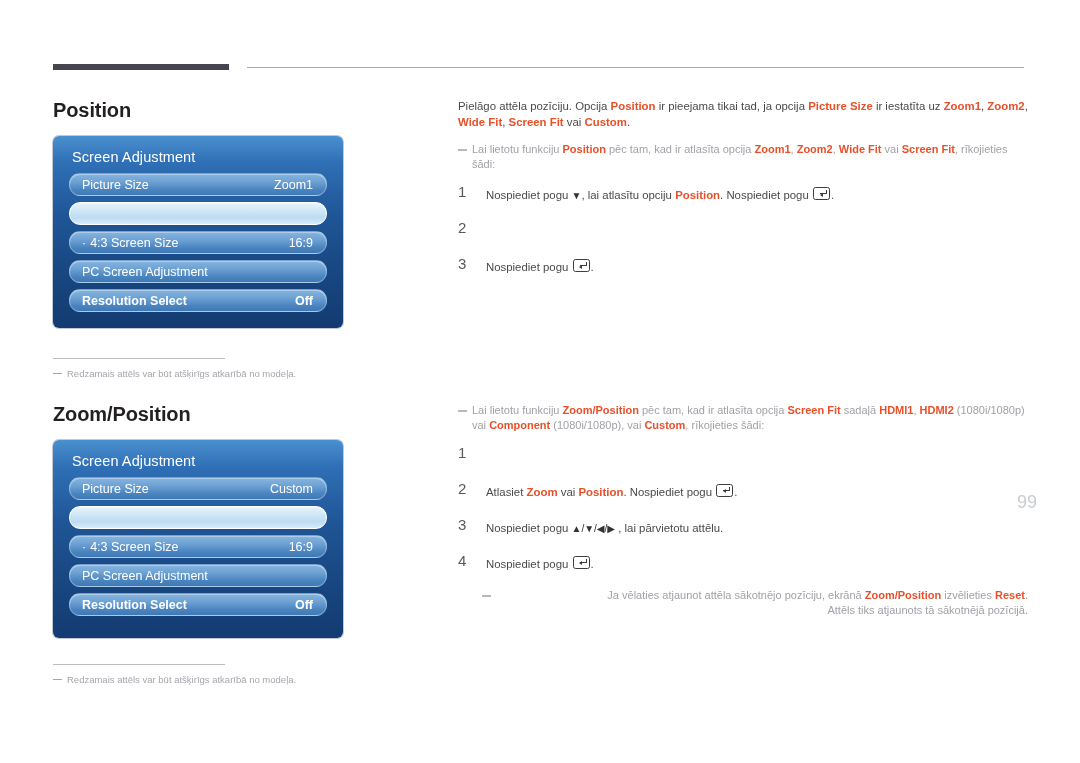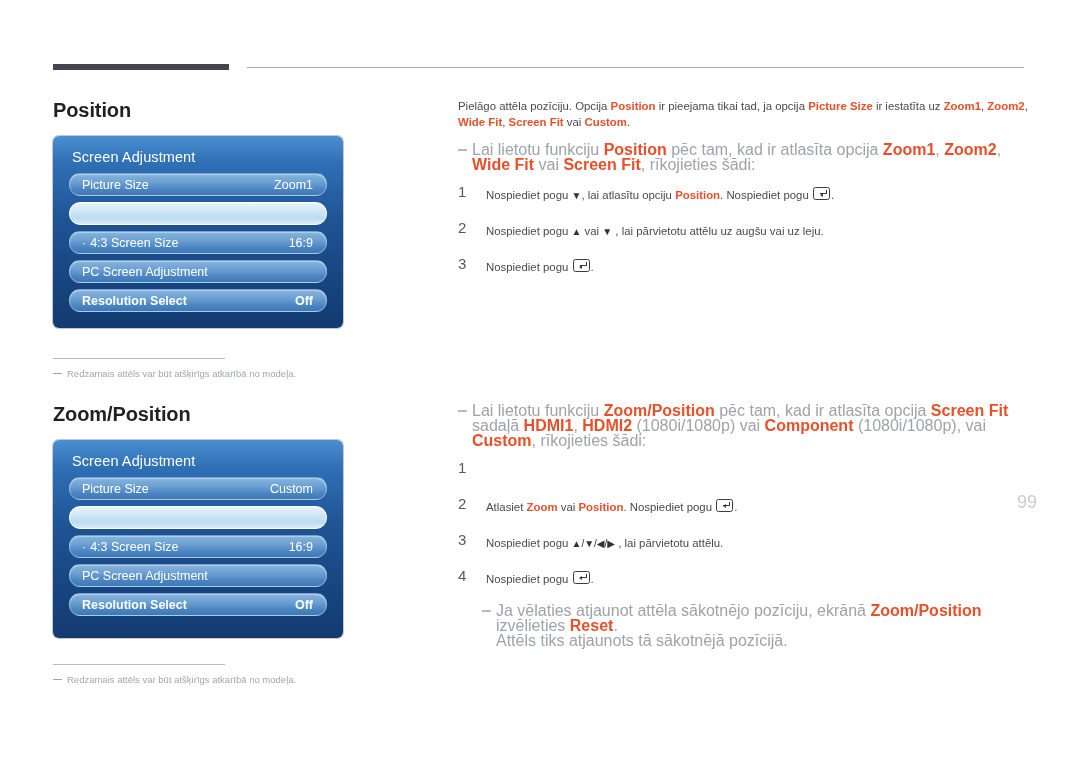--- a/index.html
+++ b/index.html
@@ -64,21 +64,21 @@
     vertical-align:middle;margin-right:5px;margin-bottom:2px;}
 
   
   .rcol{position:absolute;left:458px;width:570px;}
   #rcol1{top:99px;}
   #rcol2{top:403px;}
 
   .para{font-size:11.4px;line-height:15.6px;color:#4a4a4a;margin:0 0 0 0;}
   .para b,.hl{color:#e8502a;font-weight:bold;}
   .note{
-    font-size:16px;line-height:15px;color:#9fa2a7;position:relative;
+    font-size:11px;line-height:15px;color:#9fa2a7;position:relative;
     padding-left:14px;margin-top:12px;
   }
   .note .ndash{position:absolute;left:0;top:7px;width:9px;height:2px;background:#b5b8bc;}
   .note .ln2{display:block;}
 
   
   .steps{margin-top:13px;}
   .step{position:relative;min-height:20px;margin-bottom:16px;padding-left:28px;}
   .step .num{
     position:absolute;left:0;top:-2px;font-size:15px;color:#58595b;
@@ -151,21 +151,21 @@
   </div>
 
   <div class="rcol" id="rcol1">
     <p class="para"><span>Pielāgo attēla pozīciju. Opcija </span><span class="hl">Position</span><span> ir pieejama tikai tad, ja opcija </span><span class="hl">Picture Size</span><span> ir iestatīta uz </span><span class="hl">Zoom1</span><span>, </span><span class="hl">Zoom2</span><span>, </span><span class="hl">Wide Fit</span><span>, </span><span class="hl">Screen Fit</span><span> vai </span><span class="hl">Custom</span><span>.</span></p>
     <div class="note">
       <span class="ndash"></span>
       <span><span>Lai lietotu funkciju </span><span class="hl">Position</span><span> pēc tam, kad ir atlasīta opcija </span><span class="hl">Zoom1</span><span>, </span><span class="hl">Zoom2</span><span>, </span><span class="hl">Wide Fit</span><span> vai </span><span class="hl">Screen Fit</span><span>, rīkojieties šādi:</span></span>
     </div>
     <div class="steps">
         <div class="step"><span class="num">1</span><span class="txt"><span>Nospiediet pogu </span><span class="arrow">▼</span><span>, lai atlasītu opciju </span><span class="hl">Position</span><span>. Nospiediet pogu </span><span class="enter"></span><span>.</span></span></div>
-        <div class="step"><span class="num">2</span><span class="txt"><span>Nospiediet pogu </span><span class="arrow">▲</span><span> vai </span><span class="arrow">▼</span><span> , lai pārvietotu attēlu uz augšu vai uz leju.</span></span></div>
+        <div class="step"><span class="num">2</span></div>
         <div class="step"><span class="num">3</span><span class="txt"><span>Nospiediet pogu </span><span class="enter"></span><span>.</span></span></div>
       </div>
   </div>
 
   <div class="sec-title" id="zoom-title">Zoom/Position</div>
 
   <div class="osd" id="osd2">
     <div class="osd-title">Screen Adjustment</div>
     <div class="osd-list">
         <div class="osd-row">
@@ -202,21 +202,21 @@
     <div class="note" style="margin-top:0">
       <span class="ndash"></span>
       <span><span>Lai lietotu funkciju </span><span class="hl">Zoom/Position</span><span> pēc tam, kad ir atlasīta opcija </span><span class="hl">Screen Fit</span><span> sadaļā </span><span class="hl">HDMI1</span><span>, </span><span class="hl">HDMI2</span><span> (1080i/1080p) vai </span><span class="hl">Component</span><span> (1080i/1080p), vai </span><span class="hl">Custom</span><span>, rīkojieties šādi:</span></span>
     </div>
     <div class="steps">
         <div class="step"><span class="num">1</span></div>
         <div class="step"><span class="num">2</span><span class="txt"><span>Atlasiet </span><span class="hl">Zoom</span><span> vai </span><span class="hl">Position</span><span>. Nospiediet pogu </span><span class="enter"></span><span>.</span></span></div>
         <div class="step"><span class="num">3</span><span class="txt"><span>Nospiediet pogu </span><span class="arrow">▲/▼/◀/▶</span><span> , lai pārvietotu attēlu.</span></span></div>
         <div class="step"><span class="num">4</span><span class="txt"><span>Nospiediet pogu </span><span class="enter"></span><span>.</span></span></div>
       </div>
-    <div class="note" style="margin-top:-2px;margin-left:24px;">
+    <div class="note" style="margin-top:-2px;margin-left:24px;text-align:right;">
       <span class="ndash"></span>
       <span><span>Ja vēlaties atjaunot attēla sākotnējo pozīciju, ekrānā </span><span class="hl">Zoom/Position</span><span> izvēlieties </span><span class="hl">Reset</span><span>.</span></span>
       <span class="ln2">Attēls tiks atjaunots tā sākotnējā pozīcijā.</span>
     </div>
   </div>
 
   <div class="pageno">99</div>
 </div>
 
 </body></html>

